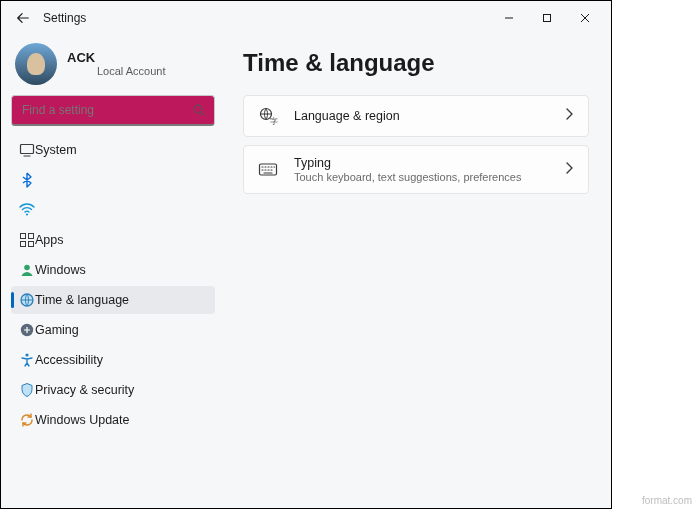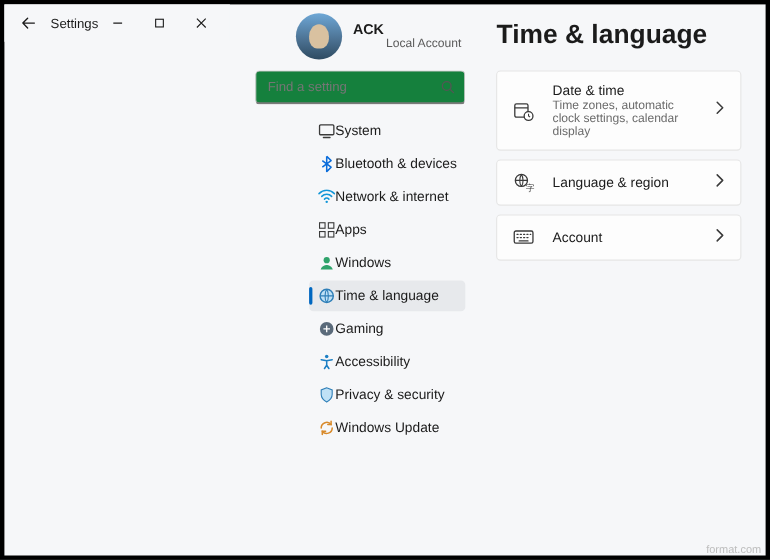--- a/index.html
+++ b/index.html
@@ -6,27 +6,27 @@
     margin: 0;
     padding: 0;
     width: 700px;
     height: 509px;
     font-family: "Segoe UI", Arial, sans-serif;
     background: #fff;
     color: #1b1b1b;
     overflow: hidden;
   }
   .window {
-    width: 700px;
+    width: 612px;
     height: 509px;
     background: #f6f7f9;
     box-sizing: border-box;
     display: flex;
-    flex-direction: row;
-    border: 4px solid #000000;
+    flex-direction: column;
+    border: 1px solid #000000;
   }
   .titlebar {
     height: 34px;
     display: flex;
     align-items: center;
     padding: 0 8px;
     background: #f6f7f9;
   }
   .titlebar .back {
     width: 28px;
@@ -60,21 +60,20 @@
     display: flex;
     min-height: 0;
   }
   .sidebar {
     width: 224px;
     padding: 2px 10px 8px 10px;
     box-sizing: border-box;
     display: flex;
     flex-direction: column;
     gap: 0;
-    align-items: flex-end;
   }
   .profile {
     display: flex;
     align-items: center;
     gap: 10px;
     padding: 6px 4px 10px 4px;
   }
   .avatar {
     width: 42px;
     height: 42px;
@@ -102,21 +101,21 @@
     color: #5a5a5a;
     line-height: 1.2;
     padding-left: 30px;
   }
   .search {
     display: flex;
     align-items: center;
     border: 1px solid #c7c7c7;
     border-bottom: 2px solid #7a7a7a;
     border-radius: 4px;
-    background: #15803d;
+    background: #be185d;
     height: 28px;
     padding: 0 8px;
     margin: 0 0 10px 0;
   }
   .search input {
     flex: 1;
     border: none;
     outline: none;
     font-size: 12px;
     background: transparent;
@@ -273,31 +272,29 @@
             </span>
           <span>System</span>
         </div>
 
         <div class="nav-item">
           <span class="nav-icon">
               <svg width="14" height="16" viewBox="0 0 10 16">
                 <path d="M5 1v14l4-4-8-6m0 6 8-6-4-4" stroke="#0a6cda" stroke-width="1.4" fill="none" stroke-linejoin="round"></path>
               </svg>
             </span>
-          <span>Bluetooth &amp; devices</span>
         </div>
 
         <div class="nav-item">
           <span class="nav-icon">
               <svg width="16" height="14" viewBox="0 0 16 14">
                 <path d="M1 4c4-4 10-4 14 0M3.5 6.5c2.5-2.5 6.5-2.5 9 0M6 9c1.2-1.2 2.8-1.2 4 0" stroke="#1296d8" stroke-width="1.4" fill="none" stroke-linecap="round"></path>
                 <circle cx="8" cy="11.5" r="1.1" fill="#1296d8"></circle>
               </svg>
             </span>
-          <span>Network &amp; internet</span>
         </div>
 
 
         <div class="nav-item">
           <span class="nav-icon">
               <svg width="16" height="16" viewBox="0 0 16 16">
                 <rect x="1.5" y="1.5" width="5" height="5" stroke="#3a3a3a" fill="none"></rect>
                 <rect x="9.5" y="1.5" width="5" height="5" stroke="#3a3a3a" fill="none"></rect>
                 <rect x="1.5" y="9.5" width="5" height="5" stroke="#3a3a3a" fill="none"></rect>
                 <rect x="9.5" y="9.5" width="5" height="5" stroke="#3a3a3a" fill="none"></rect>
@@ -364,37 +361,20 @@
             </span>
           <span>Windows Update</span>
         </div>
 
       </div>
     </div>
 
     <div class="main">
       <div class="page-title">Time &amp; language</div>
 
-      <div class="card">
-        <span class="card-icon">
-            <svg width="20" height="20" viewBox="0 0 20 20">
-              <rect x="2" y="3.5" width="12" height="12" rx="1.5" stroke="#3a3a3a" stroke-width="1.2" fill="none"></rect>
-              <path d="M2 7h12" stroke="#3a3a3a" stroke-width="1.2"></path>
-              <circle cx="14.5" cy="14.5" r="4" fill="#fff" stroke="#3a3a3a" stroke-width="1.2"></circle>
-              <path d="M14.5 12.5v2l1.4 1" stroke="#3a3a3a" stroke-width="1" fill="none"></path>
-            </svg>
-          </span>
-        <div class="card-text">
-          <div class="card-title">Date &amp; time</div>
-          <div class="card-sub">Time zones, automatic clock settings, calendar display</div>
-        </div>
-        <span class="chev"><svg width="10" height="14" viewBox="0 0 10 14">
-              <path d="M3 2l5 5-5 5" stroke="#3a3a3a" stroke-width="1.4" fill="none" stroke-linecap="round" stroke-linejoin="round"></path>
-            </svg></span>
-      </div>
 
       <div class="card">
         <span class="card-icon">
             <svg width="20" height="20" viewBox="0 0 20 20">
               <circle cx="8" cy="8" r="5.5" stroke="#3a3a3a" stroke-width="1.2" fill="none"></circle>
               <path d="M2.5 8h11M8 2.5c2 3 2 8 0 11M8 2.5c-2 3-2 8 0 11" stroke="#3a3a3a" stroke-width="1" fill="none"></path>
               <text x="12" y="18" font-size="8" fill="#3a3a3a" font-family="Arial">字</text>
             </svg>
           </span>
         <div class="card-text">
@@ -406,21 +386,22 @@
       </div>
 
       <div class="card">
         <span class="card-icon">
             <svg width="20" height="16" viewBox="0 0 20 16">
               <rect x="1.5" y="2" width="17" height="11" rx="1.5" stroke="#3a3a3a" stroke-width="1.2" fill="none"></rect>
               <path d="M4 5h1M7 5h1M10 5h1M13 5h1M16 5h0.5M4 8h1M7 8h1M10 8h1M13 8h1M6 11h8" stroke="#3a3a3a" stroke-width="1.2" stroke-linecap="round"></path>
             </svg>
           </span>
         <div class="card-text">
-          <div class="card-title">Account</div>
+          <div class="card-title">Typing</div>
+          <div class="card-sub">Touch keyboard, text suggestions, preferences</div>
         </div>
         <span class="chev"><svg width="10" height="14" viewBox="0 0 10 14">
               <path d="M3 2l5 5-5 5" stroke="#3a3a3a" stroke-width="1.4" fill="none" stroke-linecap="round" stroke-linejoin="round"></path>
             </svg></span>
       </div>
 
 
     </div>
   </div>
 

